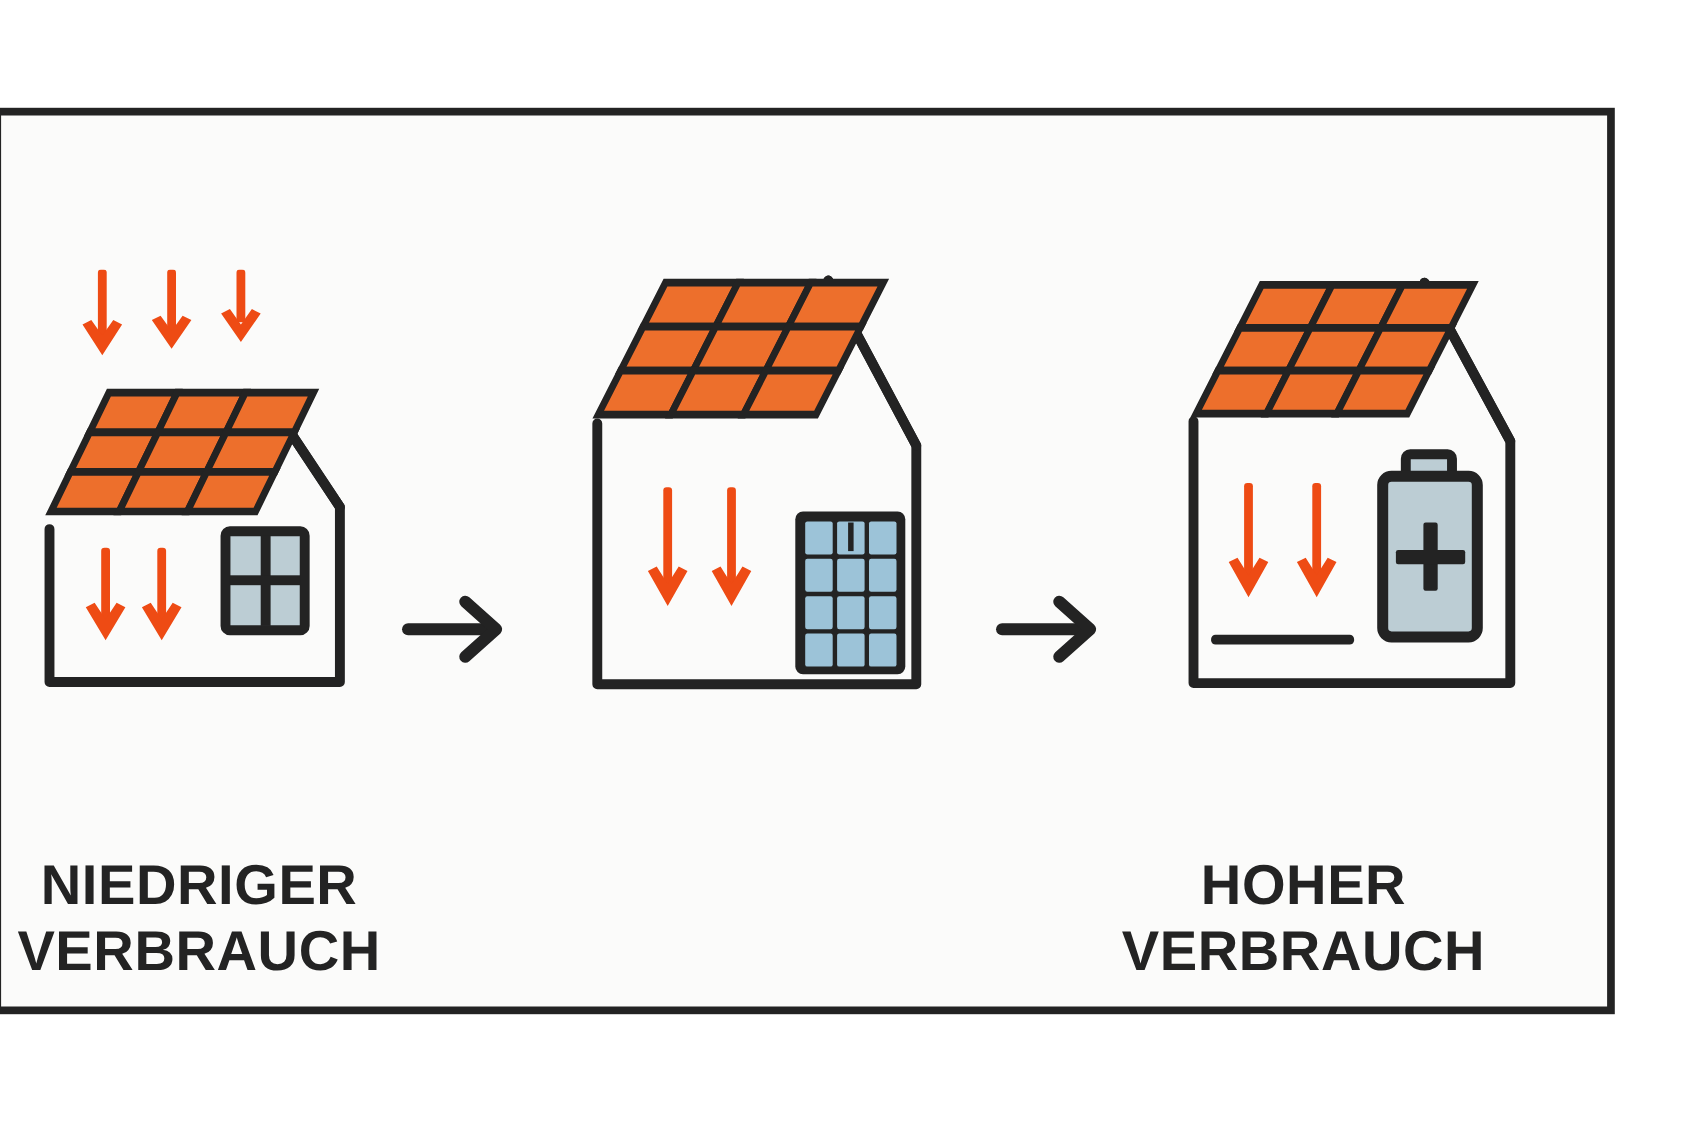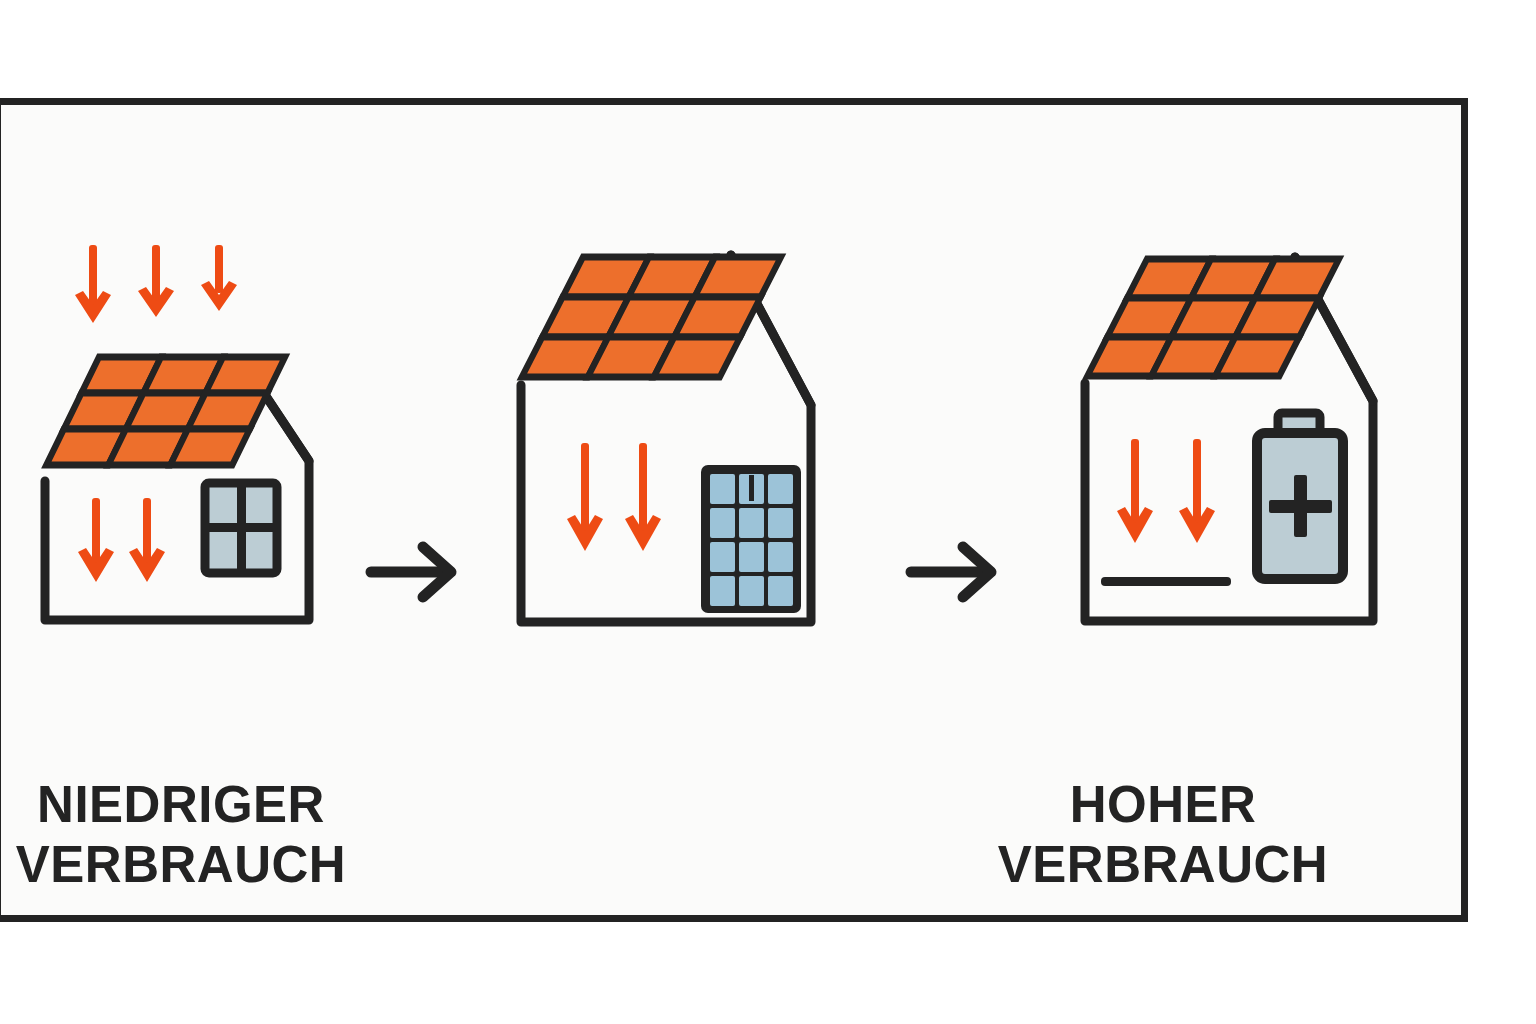--- a/index.html
+++ b/index.html
@@ -36,21 +36,21 @@
     left: 0; top: 0;
     width: 100%;
     height: 100%;
   }
   .col {
     position: absolute;
     top: 0;
     height: 100%;
   }
   .col-1 { left: 0px;   width: 360px; }
-  .col-2 { left: 482px; width: 380px; }
+  .col-2 { left: 504px; width: 380px; }
   .col-3 { left: 1040px; width: 380px; }
 
   .house-svg { position: absolute; }
 
   .connector {
     position: absolute;
     top: 432px;
   }
   .conn-1 { left: 358px; }
   .conn-2 { left: 898px; }

